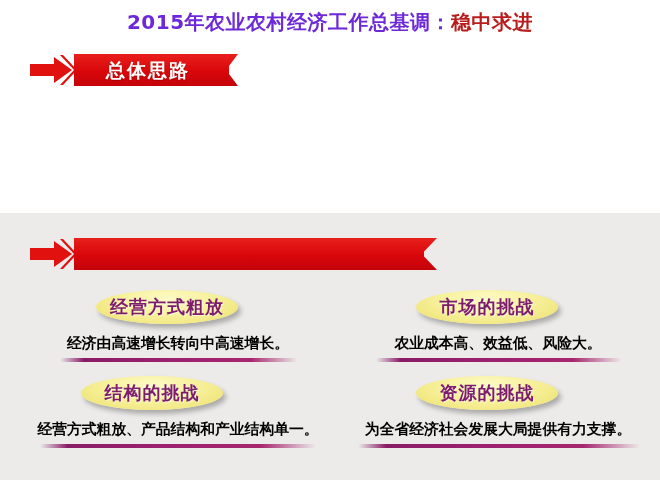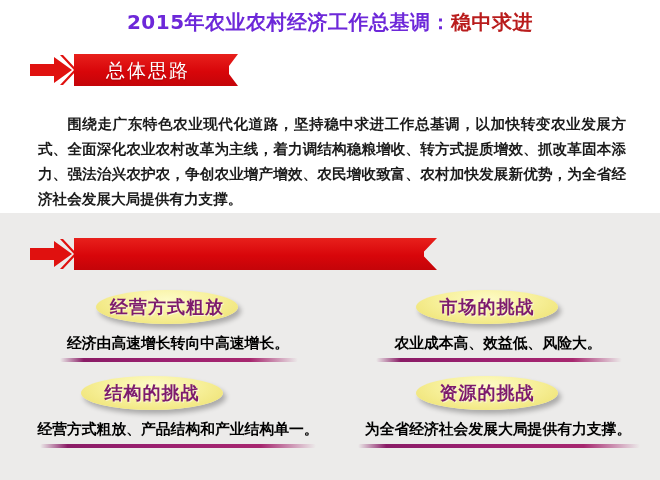--- a/index.html
+++ b/index.html
@@ -54,21 +54,21 @@
     height: 32px;
     background: #e0110f;
     background: linear-gradient(180deg,#e8201c 0%,#d8060a 55%,#c40409 100%);
   }
   .banner .ribbon-label {
     position: absolute;
     top: 0;
     height: 32px;
     line-height: 32px;
     color: #ffffff;
-    font-weight: normal;
+    font-weight: bold;
     font-family: "DejaVu Serif", "Liberation Serif", serif;
     white-space: nowrap;
     text-shadow: 0 1px 1px rgba(120,0,0,0.45);
   }
 
   #banner-overview { left: 30px; top: 54px; width: 215px; }
   #banner-overview .ribbon { left: 44px; width: 155px;
      clip-path: polygon(0 0, 100% 0, 100% 100%, 0 100%, 0 100%); }
   #banner-overview .ribbon-right {
      position:absolute; left:178px; top:0; width:30px; height:32px;
@@ -182,21 +182,20 @@
   <div class="banner" id="banner-overview">
     <svg class="arrow-glyph" viewBox="0 0 58 32">
       <polygon points="0,10 24,10 24,3 42,16 24,29 24,22 0,22" fill="#e0110f"></polygon>
       <polygon points="30,1 33,1 47,16 33,31 30,31 44,16" fill="#e0110f"></polygon>
     </svg>
     <div class="ribbon"></div>
     <div class="ribbon-right"></div>
     <span class="ribbon-label">总体思路</span>
   </div>
 
-  <p id="overview-paragraph">围绕走广东特色农业现代化道路，坚持稳中求进工作总基调，以加快转变农业发展方式、全面深化农业农村改革为主线，着力调结构稳粮增收、转方式提质增效、抓改革固本添力、强法治兴农护农，争创农业增产增效、农民增收致富、农村加快发展新优势，为全省经济社会发展大局提供有力支撑。</p>
 </div>
 
 <div id="section-bottom"></div>
 
 <div class="banner" id="banner-challenges">
   <svg class="arrow-glyph" viewBox="0 0 58 32">
     <polygon points="0,10 24,10 24,3 42,16 24,29 24,22 0,22" fill="#e0110f"></polygon>
     <polygon points="30,1 33,1 47,16 33,31 30,31 44,16" fill="#e0110f"></polygon>
   </svg>
   <div class="ribbon"></div>

